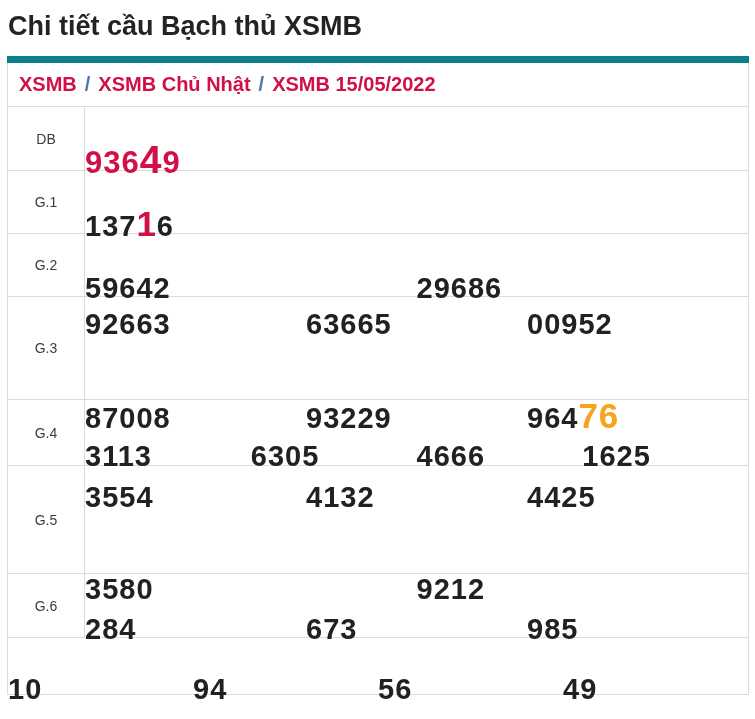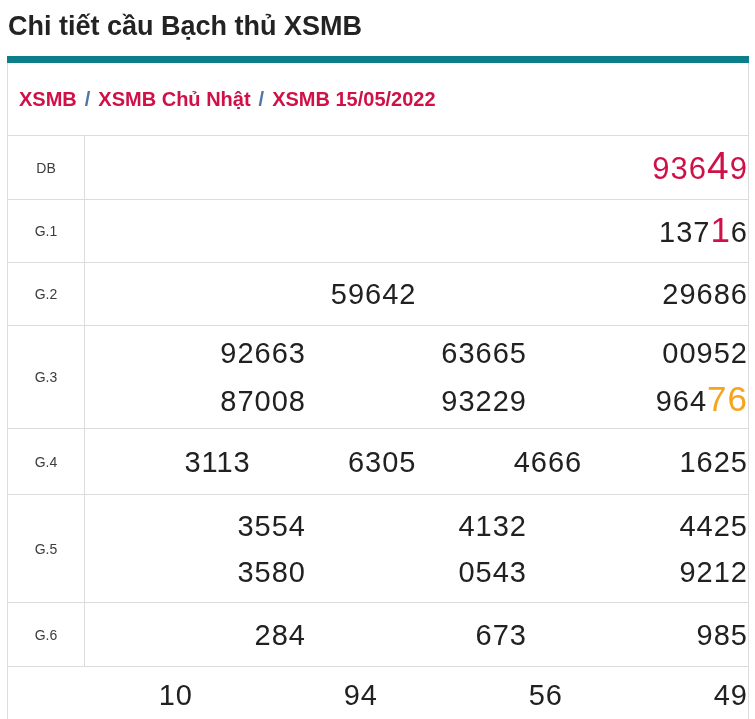--- a/index.html
+++ b/index.html
@@ -23,21 +23,21 @@
   .accent-bar {
     height: 7px;
     background: var(--accent, #0c7f8a);
   }
   .results-table {
     border: 1px solid var(--border, #dcdcdc);
     border-top: none;
     background: #fff;
   }
   .breadcrumb-row {
-    height: 73px;
+    height: 44px;
     display: flex;
     align-items: center;
     padding-left: 11px;
     border-bottom: 1px solid var(--border, #dcdcdc);
     font-size: 20px;
     font-weight: bold;
     color: var(--crimson, #d01148);
   }
   .breadcrumb-row a {
     color: var(--crimson, #d01148);
@@ -75,26 +75,27 @@
     display: flex;
     flex-direction: column;
     justify-content: center;
   }
   .value-line {
     display: flex;
     align-items: baseline;
   }
   .prize-number {
     flex: 1;
-    text-align: right;
+    text-align: left;
     font-size: 29px;
-    font-weight: normal;
+    font-weight: bold;
     color: var(--number, #212121);
     line-height: 46px;
     letter-spacing: 1px;
+    margin-top: 46px;
   }
   .prize-row.db .prize-number { font-size: 31px; line-height: 50px; }
   .seg { vertical-align: baseline; }
   .seg-red { color: var(--crimson, #d01148); }
   .seg-orange { color: var(--orange, #f6a41d); }
   .seg-big { font-size: 35px; }
   .prize-row.db .seg-big { font-size: 39px; }
 </style>
 </head>
 <body>
@@ -166,21 +167,20 @@
         <div class="prize-row" data-name="prize-row-g5">
           <div class="row-label" data-name="prize-row-label">G.5</div>
           <div class="row-values" data-name="prize-row-values">
             <div class="value-line" data-name="prize-value-line">
               <div class="prize-number" data-name="prize-number"><span class="seg" data-name="digit-segment">3554</span></div>
               <div class="prize-number" data-name="prize-number"><span class="seg" data-name="digit-segment">4132</span></div>
               <div class="prize-number" data-name="prize-number"><span class="seg" data-name="digit-segment">4425</span></div>
             </div>
             <div class="value-line" data-name="prize-value-line">
               <div class="prize-number" data-name="prize-number"><span class="seg" data-name="digit-segment">3580</span></div>
-              <div class="prize-number" data-name="prize-number"><span class="seg" data-name="digit-segment">0543</span></div>
               <div class="prize-number" data-name="prize-number"><span class="seg" data-name="digit-segment">9212</span></div>
             </div>
           </div>
         </div>
         <div class="prize-row" data-name="prize-row-g6">
           <div class="row-label" data-name="prize-row-label">G.6</div>
           <div class="row-values" data-name="prize-row-values">
             <div class="value-line" data-name="prize-value-line">
               <div class="prize-number" data-name="prize-number"><span class="seg" data-name="digit-segment">284</span></div>
               <div class="prize-number" data-name="prize-number"><span class="seg" data-name="digit-segment">673</span></div>

